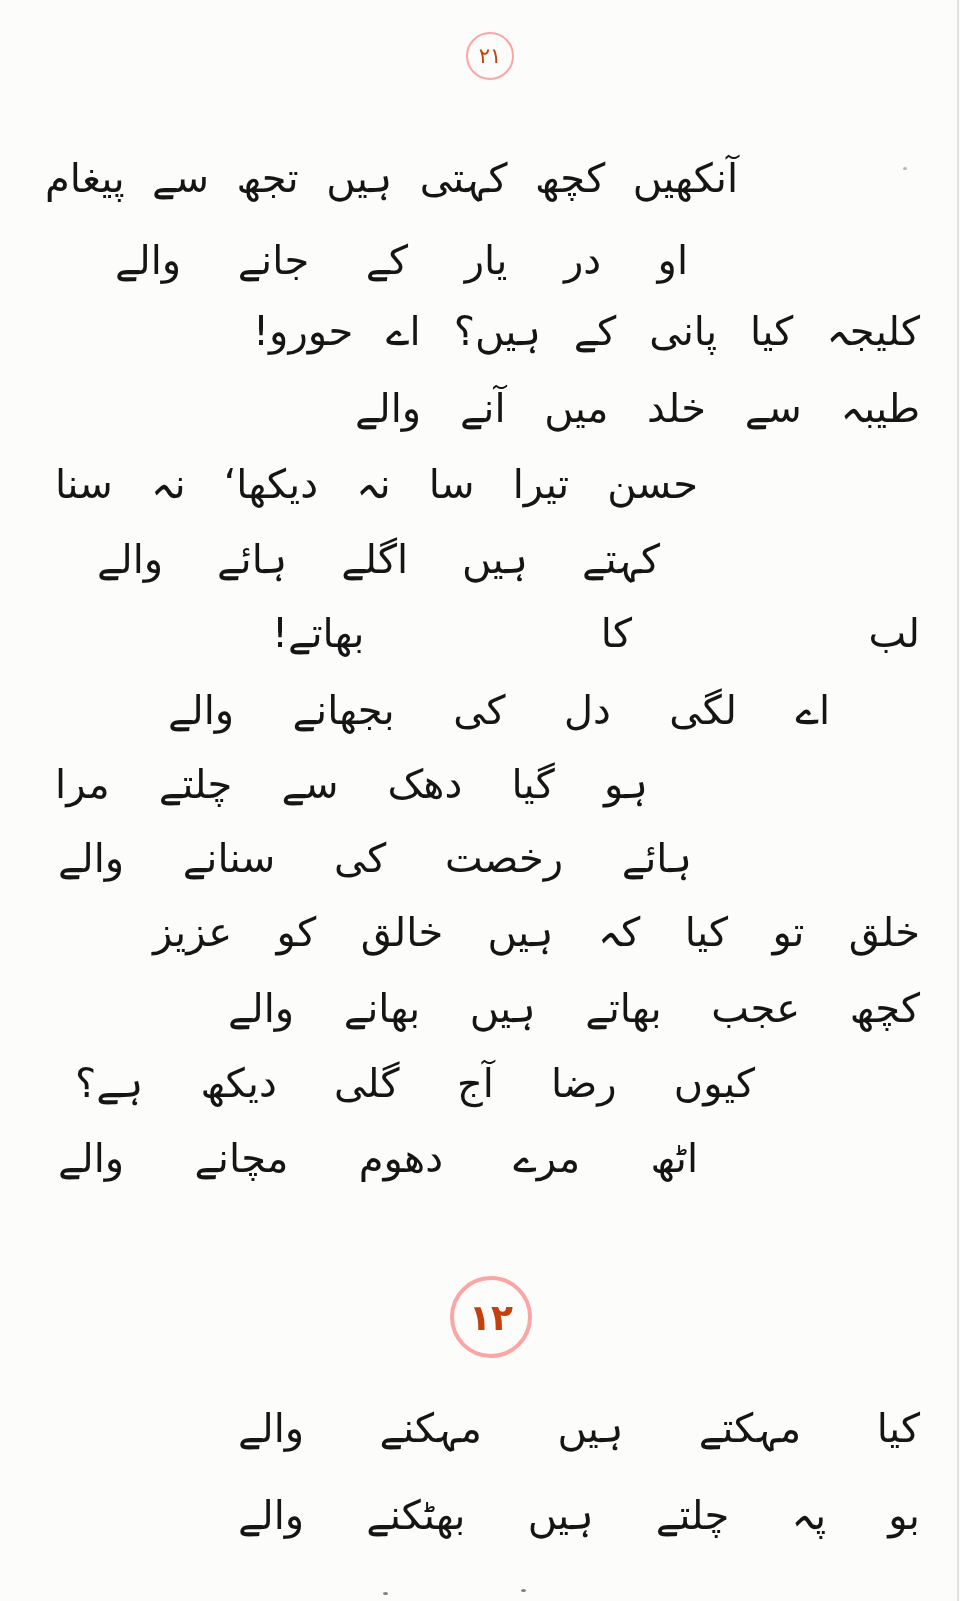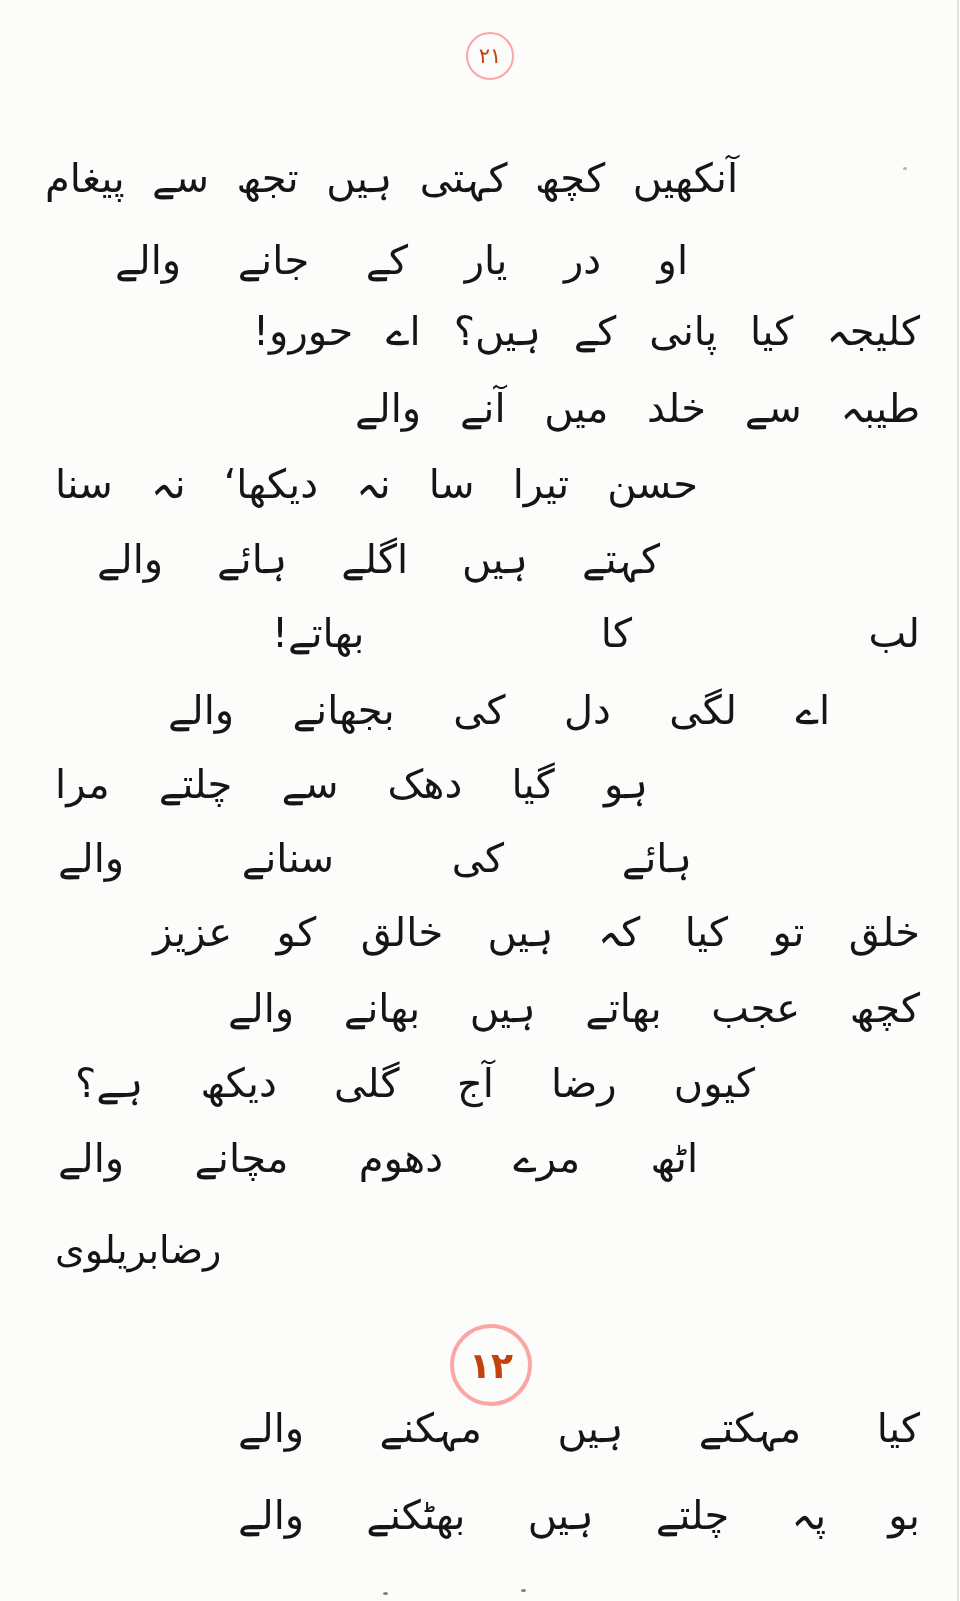--- a/index.html
+++ b/index.html
@@ -35,21 +35,21 @@
     justify-content: center;
     direction: rtl;
     color: #c2410c;
   }
   .circle.page-num {
     left: 466px; top: 32px;
     width: 44px; height: 44px;
     font-size: 21px; border-width: 2px;
   }
   .circle.poem-num {
-    left: 450px; top: 1324px;
+    left: 450px; top: 1276px;
     width: 74px; height: 74px;
     font-size: 36px; border-width: 4px;
     font-weight: bold;
   }
   .attribution {
     position: absolute;
     left: 55px; top: 1228px;
     font-size: 38px;
     direction: rtl;
     color: #131313;
@@ -141,20 +141,21 @@
   <div class="verse spread" style="top:756px;  left:55px;  right:312px;">
       <span>ہو</span>
       <span>گیا</span>
       <span>دھک</span>
       <span>سے</span>
       <span>چلتے</span>
       <span>مرا</span>
     </div>
   <div class="verse spread" style="top:830px;  left:58px;  right:268px;">
       <span>ہائے</span>
+      <span>رخصت</span>
       <span>کی</span>
       <span>سنانے</span>
       <span>والے</span>
     </div>
   <div class="verse spread" style="top:904px;  left:153px; right:40px;">
       <span>خلق</span>
       <span>تو</span>
       <span>کیا</span>
       <span>کہ</span>
       <span>ہیں</span>
@@ -179,21 +180,20 @@
       <span>ہے؟</span>
     </div>
   <div class="verse spread" style="top:1130px; left:58px;  right:262px;">
       <span>اٹھ</span>
       <span>مرے</span>
       <span>دھوم</span>
       <span>مچانے</span>
       <span>والے</span>
     </div>
 
-  <div class="attribution">رضابریلوی</div>
 
   <div class="circle poem-num">۱۲</div>
 
   <div class="verse spread" style="top:1400px; left:238px; right:40px;">
       <span>کیا</span>
       <span>مہکتے</span>
       <span>ہیں</span>
       <span>مہکنے</span>
       <span>والے</span>
     </div>

